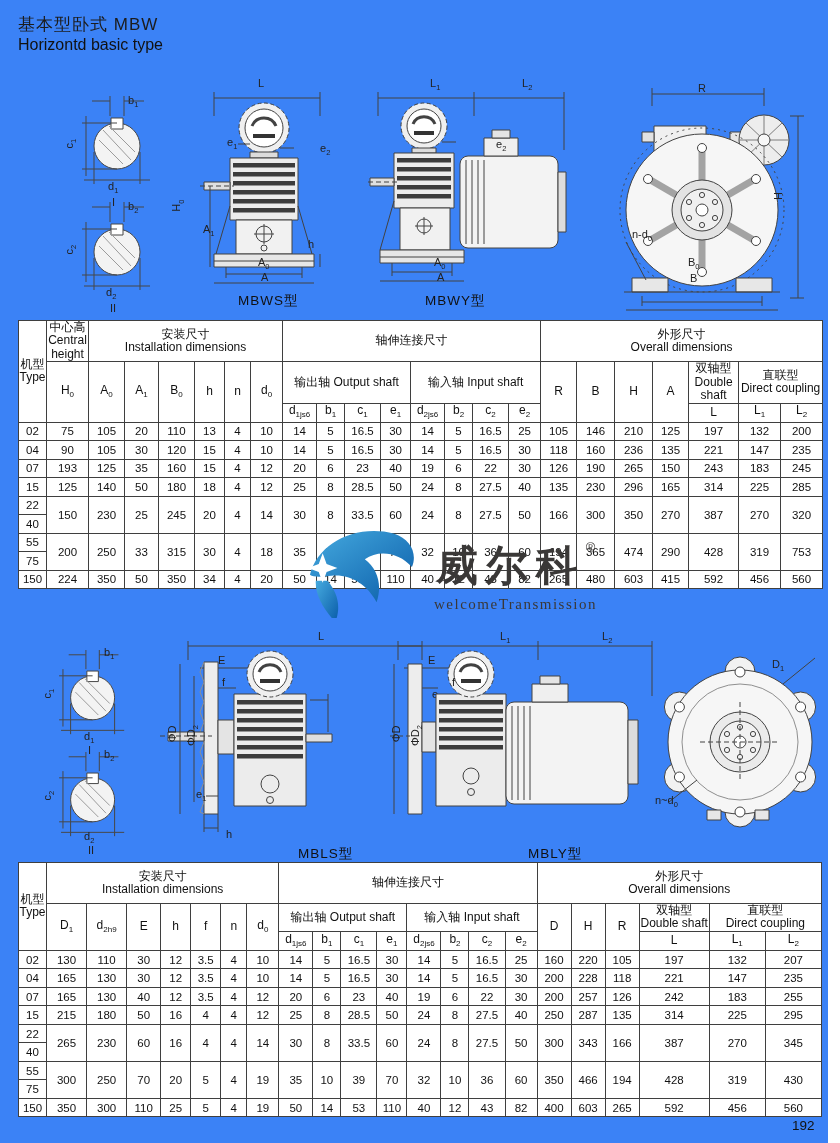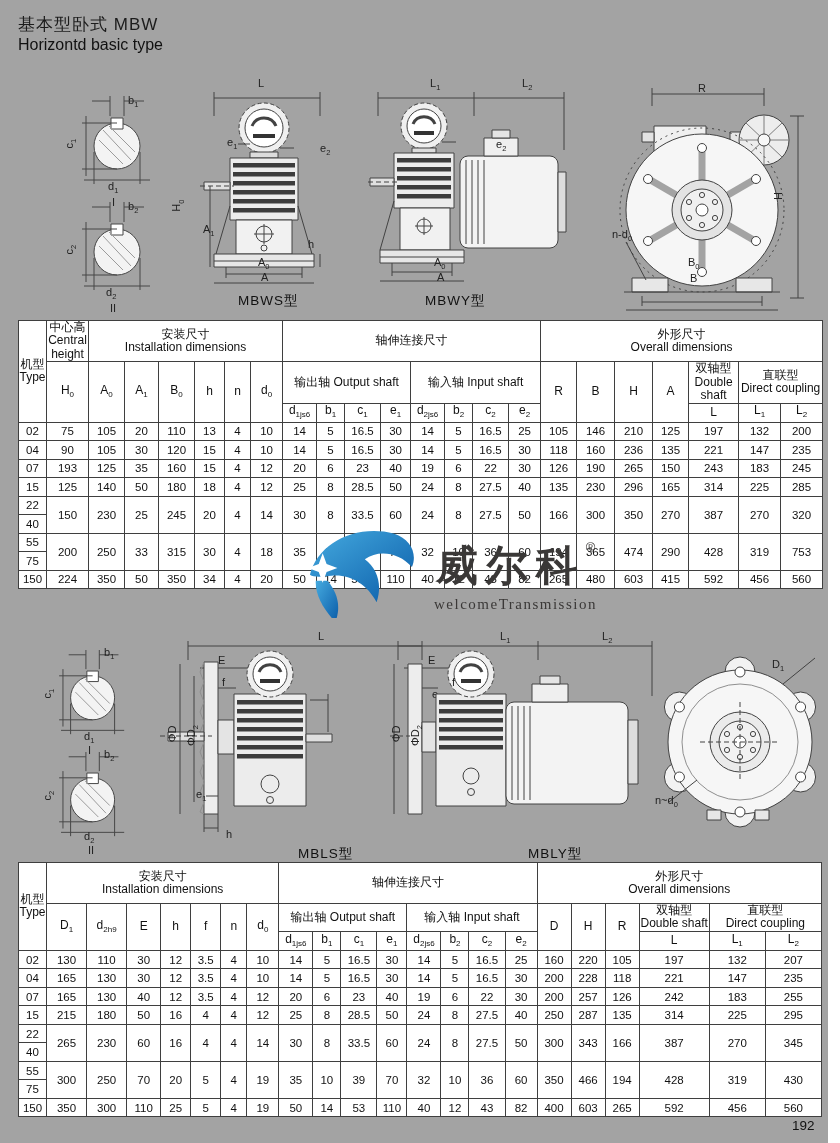--- a/index.html
+++ b/index.html
@@ -1,16 +1,16 @@
 <!DOCTYPE html>
 <html><head>
 <meta charset="utf-8">
 <style>
   html,body{margin:0;padding:0;background:#ffffff;}
-  .page{position:relative;width:828px;height:1143px;background:#a3a3a3;overflow:hidden;
+  .page{position:relative;width:828px;height:1143px;background:#3b82f6;overflow:hidden;
         font-family:"Liberation Sans","DejaVu Sans",sans-serif;color:#111;}
   
   .sec-head{position:absolute;left:18px;line-height:1.25;}
   .sec-head .zh{font-size:17px;color:#1c1c1c;letter-spacing:1px;}
   .sec-head .en{font-size:16px;font-weight:normal;color:#111;}
   
   .diag{position:absolute;left:0;width:840px;}
   .diag svg{position:absolute;}
   .dim{position:absolute;font-size:11px;color:#222;white-space:nowrap;}
   .dim sub{font-size:7.5px;}
@@ -237,21 +237,21 @@
         <line x1="12" y1="212" x2="168" y2="212"></line>
         <line x1="14" y1="162" x2="34" y2="200"></line>
         <line x1="30" y1="216" x2="30" y2="226"></line>
           <line x1="150" y1="216" x2="150" y2="226"></line>
         <line x1="30" y1="222" x2="150" y2="222"></line>
         <line x1="14" y1="230" x2="166" y2="230"></line>
       </g>
     </svg>
     <span class="dim" style="left:698px;top:2px;">R</span>
     <span class="dim rot" style="left:774px;top:110px;">H</span>
-    <span class="dim" style="left:612px;top:148px;">n-d<sub>0</sub></span>
+    <span class="dim" style="left:632px;top:148px;">n-d<sub>0</sub></span>
     <span class="dim" style="left:688px;top:176px;">B<sub>0</sub></span>
     <span class="dim" style="left:690px;top:192px;">B</span>
   </div>
 
   <table class="spec" style="top:320px;width:804px;">
     <colgroup>
       <col style="width:28px">
         <col style="width:42px">
         <col style="width:36px">
         <col style="width:34px">

